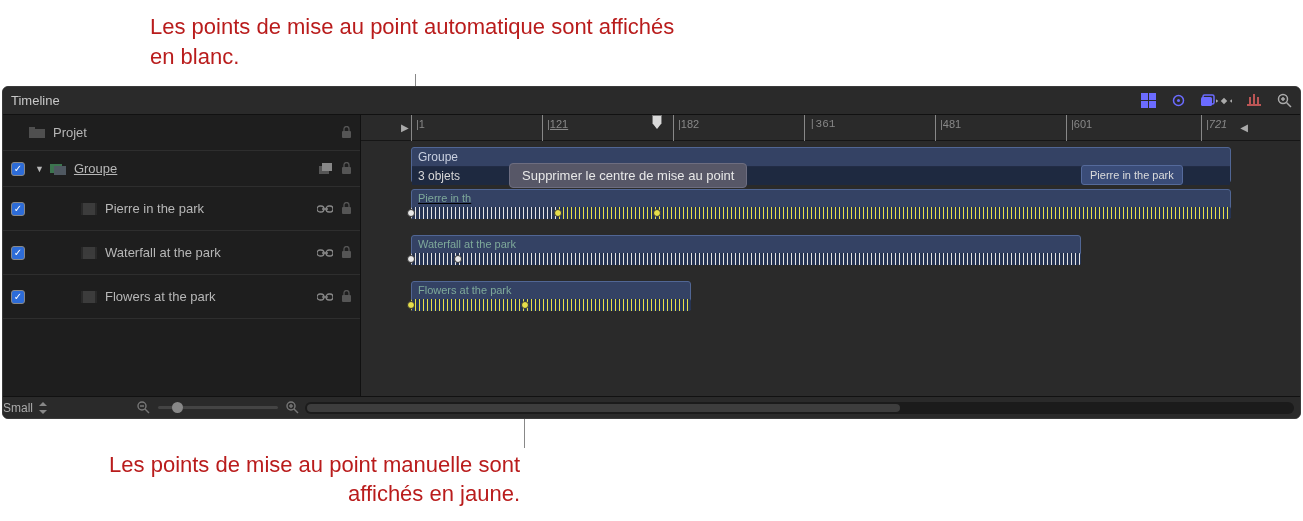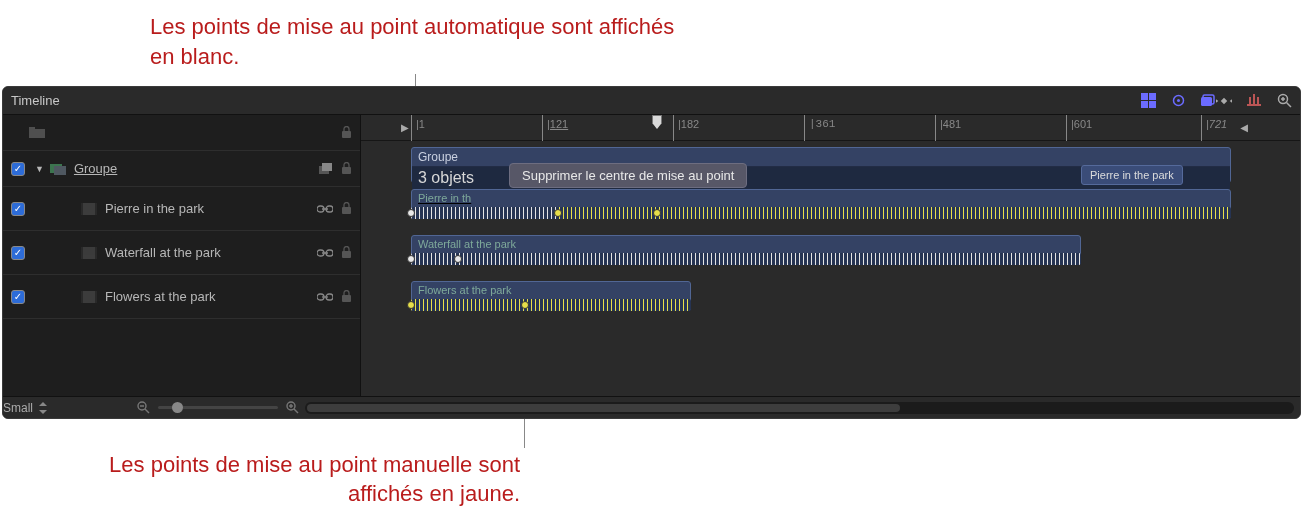--- a/index.html
+++ b/index.html
@@ -118,21 +118,21 @@
     
     .clip-group {
       position: absolute;
       background: #344264;
       border: 1px solid #516694;
       border-radius: 3px;
       color: #c9d0e0;
       font-size: 12px;
     }
     .clip-header { padding: 2px 6px; }
-    .subinfo { background: #1e2940; color: #d7d7d7; font-size: 16px; padding: 2px 6px; border-top: 1px solid #222c45; }
+    .subinfo { background: #1e2940; color: #d7d7d7; font-size: 12px; padding: 2px 6px; border-top: 1px solid #222c45; }
     .clip-pill {
       position: absolute;
       background: #3a4c78;
       color: #dcdcdc;
       font-size: 11px;
       padding: 3px 8px;
       border: 1px solid #556a9b;
       border-radius: 3px;
       white-space: nowrap;
     }
@@ -261,20 +261,21 @@
 
     <div class="sidebar">
       <div class="row short">
         <span class="indent1"></span>
         <span class="row-icon">
           <svg width="16" height="12" viewBox="0 0 16 12">
               <rect x="0" y="2" width="16" height="9" fill="#777"></rect>
               <rect x="0" y="0" width="6" height="3" fill="#777"></rect>
             </svg>
         </span>
+        <span class="row-label">Projet</span>
         <div class="row-tail">
           <span>
               <svg width="11" height="13" viewBox="0 0 11 13">
                 <rect x="1" y="5" width="9" height="7" rx="1" fill="#555"></rect>
                 <path d="M3 5 V3 a2.5 2.5 0 0 1 5 0 V5" fill="none" stroke="#555" stroke-width="1.3"></path>
               </svg>
             </span>
         </div>
       </div>
       <div class="row short">

